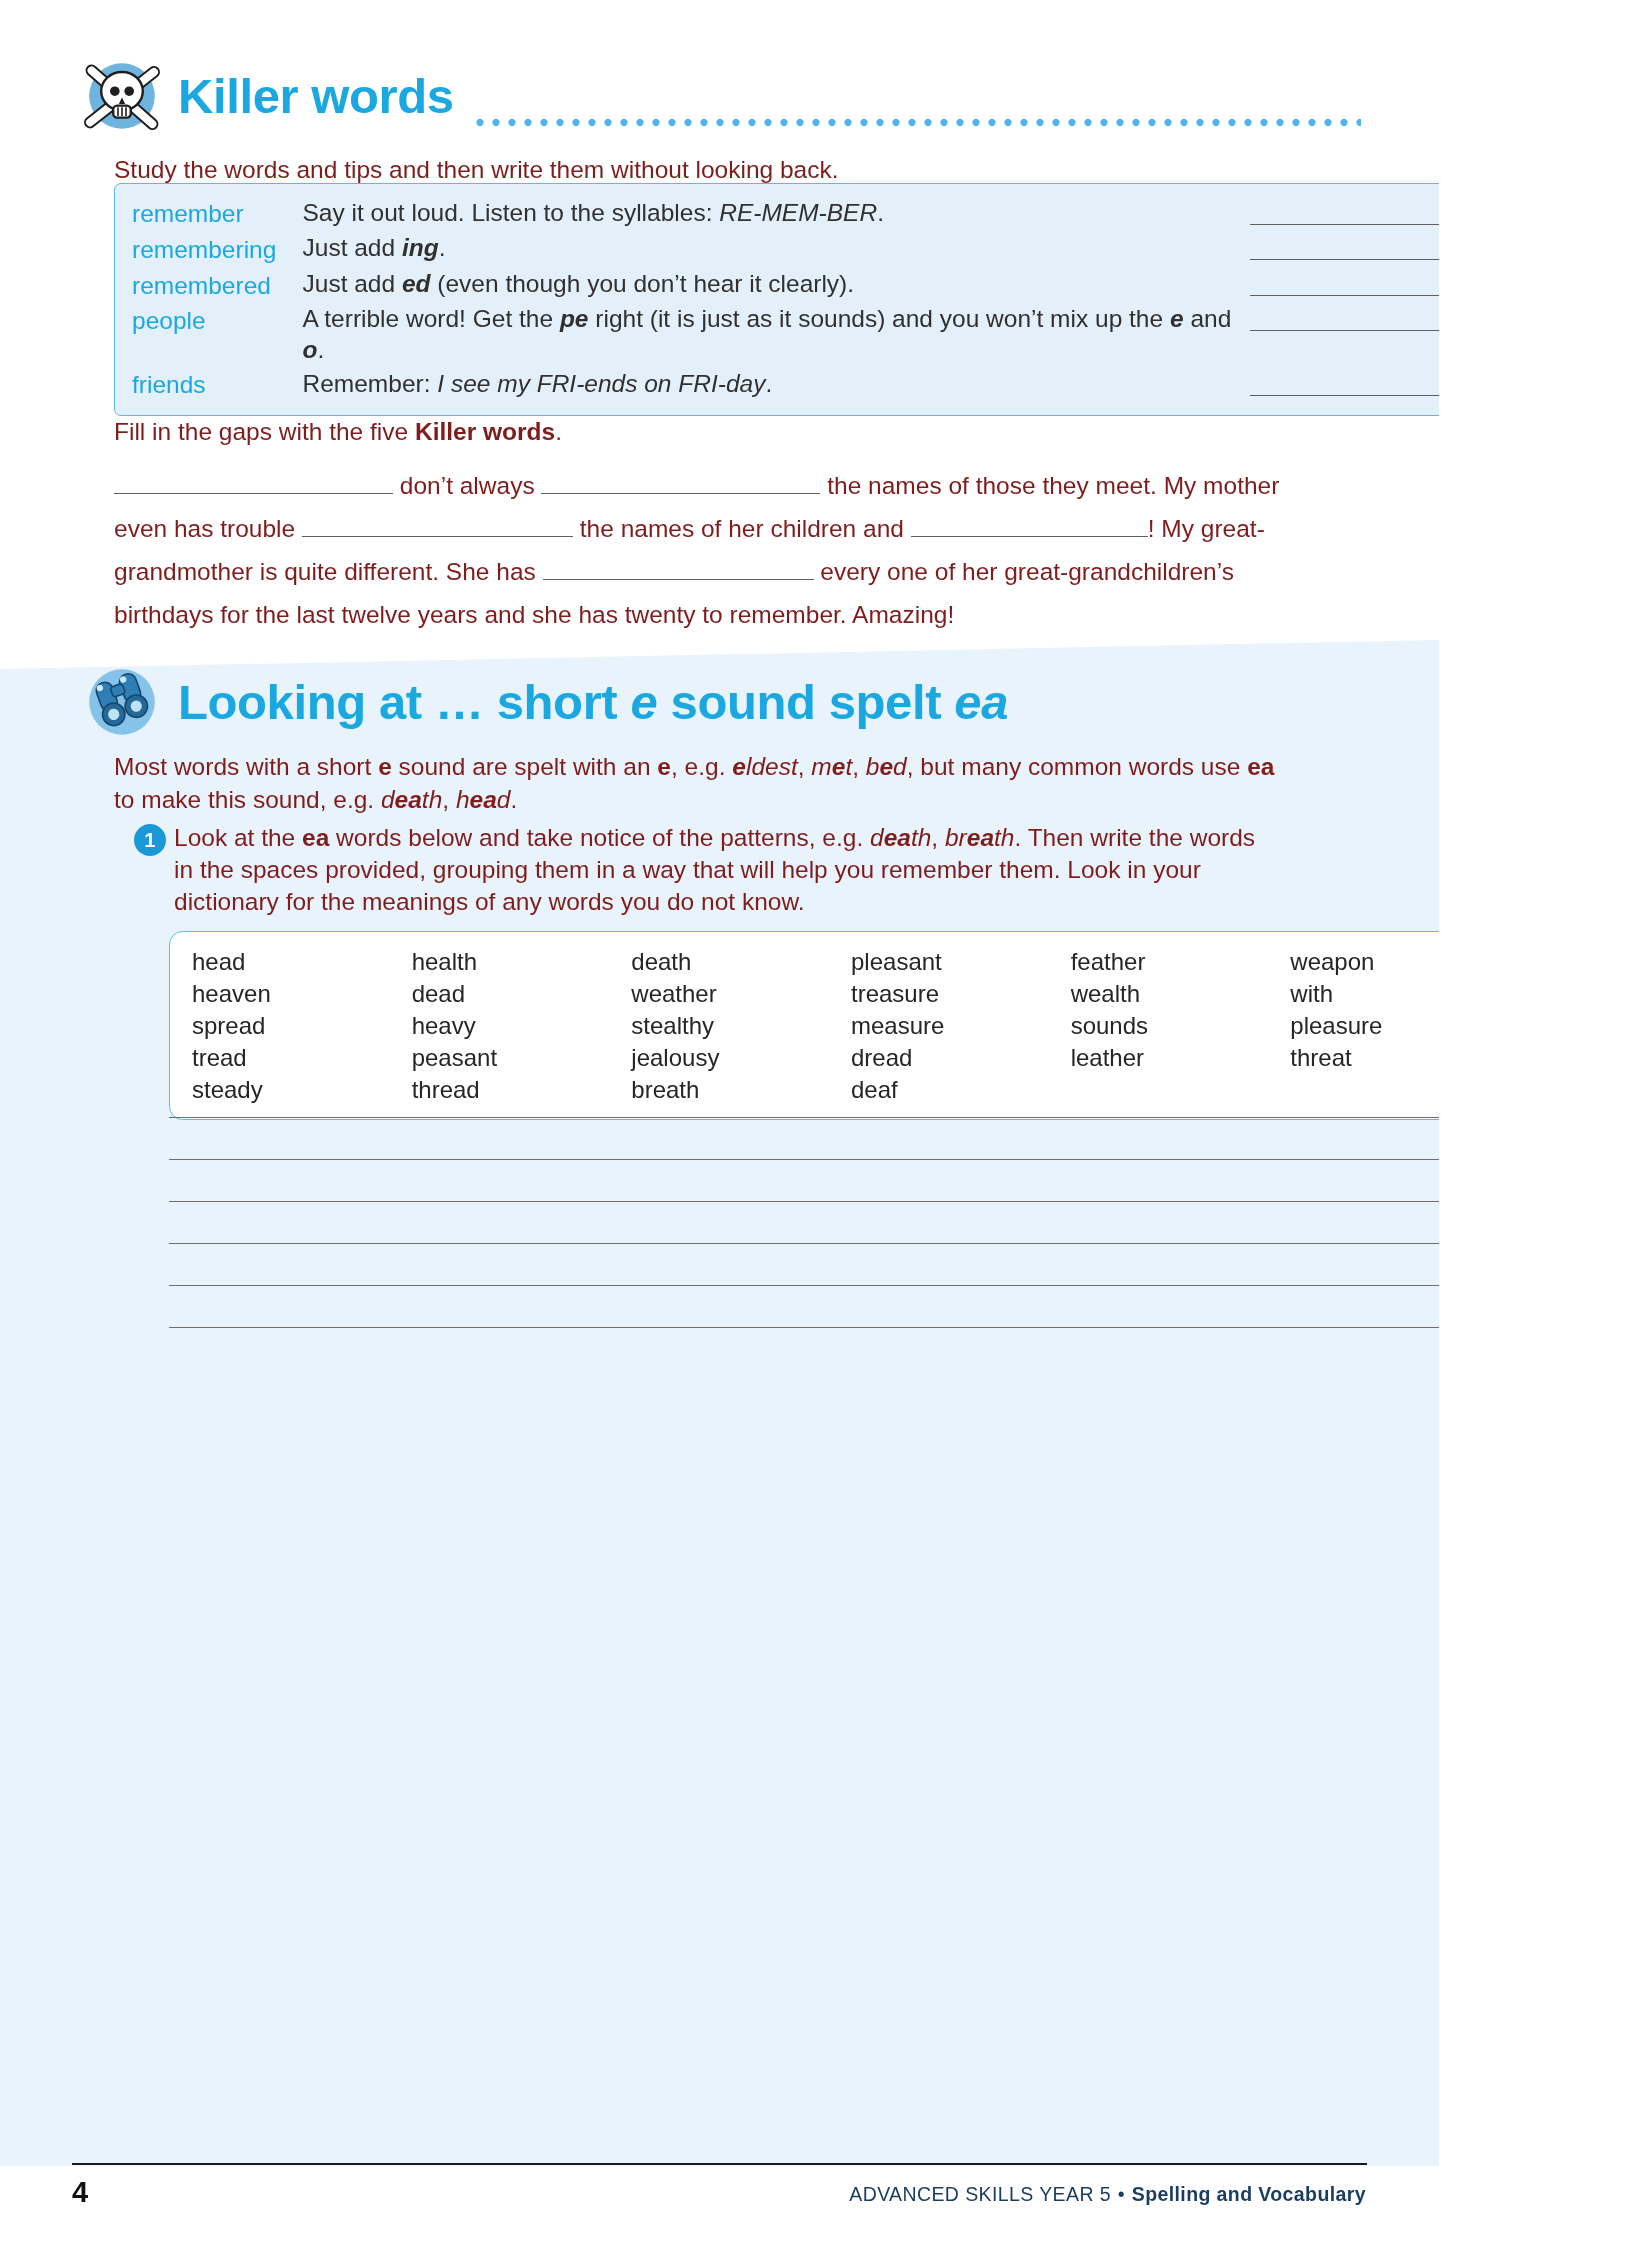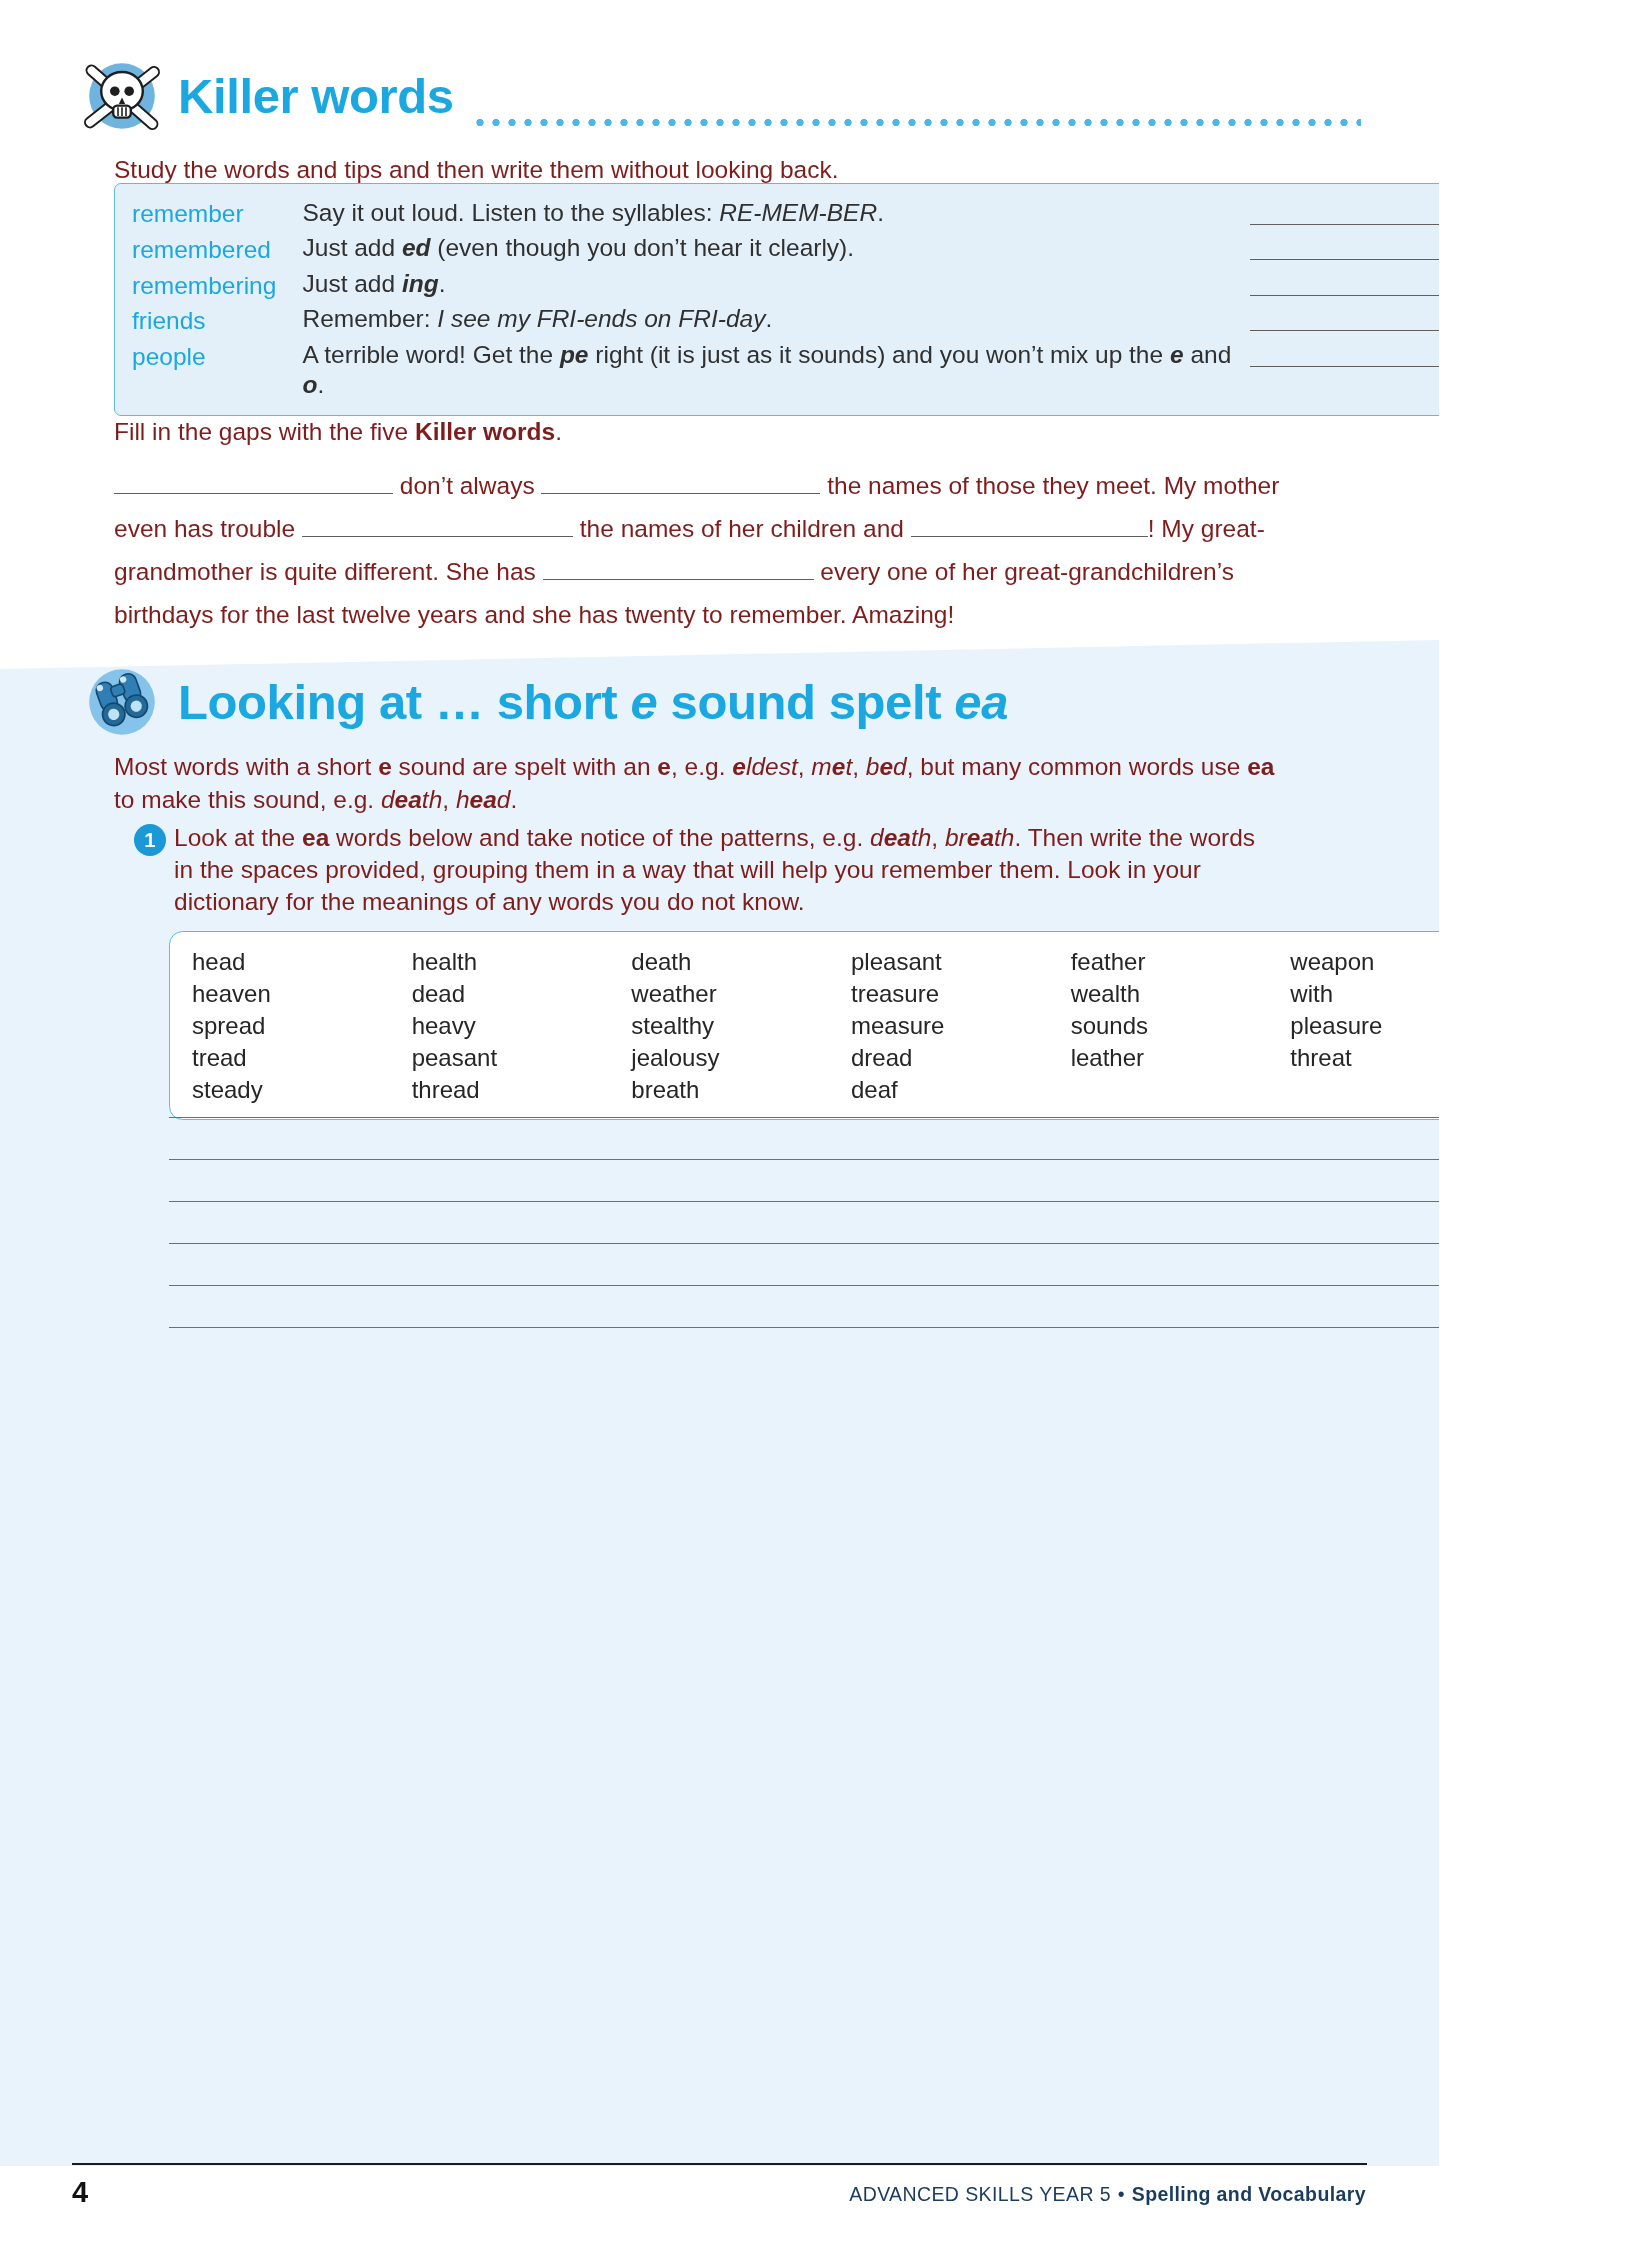--- a/index.html
+++ b/index.html
@@ -98,37 +98,37 @@
 
   <p class="body intro1">Study the words and tips and then write them without looking back.</p>
 
   <section class="kbox">
       <div class="krow">
         <div class="kword">remember</div>
         <div class="ktip"><span>Say it out loud. Listen to the syllables: </span><span class="seg-i">RE-MEM-BER</span><span>.</span></div>
         <div class="kblank"></div>
       </div>
       <div class="krow">
+        <div class="kword">remembering</div>
+        <div class="ktip"><span>Just add </span><span class="seg-bi">ing</span><span>.</span></div>
+        <div class="kblank"></div>
+      </div>
+      <div class="krow">
         <div class="kword">remembered</div>
         <div class="ktip"><span>Just add </span><span class="seg-bi">ed</span><span> (even though you don’t hear it clearly).</span></div>
         <div class="kblank"></div>
       </div>
       <div class="krow">
-        <div class="kword">remembering</div>
-        <div class="ktip"><span>Just add </span><span class="seg-bi">ing</span><span>.</span></div>
+        <div class="kword">people</div>
+        <div class="ktip"><span>A terrible word! Get the </span><span class="seg-bi">pe</span><span> right (it is just as it sounds) and you won’t mix up the </span><span class="seg-bi">e</span><span> and </span><span class="seg-bi">o</span><span>.</span></div>
         <div class="kblank"></div>
       </div>
       <div class="krow">
         <div class="kword">friends</div>
         <div class="ktip"><span>Remember: </span><span class="seg-i">I see my FRI-ends on FRI-day</span><span>.</span></div>
-        <div class="kblank"></div>
-      </div>
-      <div class="krow">
-        <div class="kword">people</div>
-        <div class="ktip"><span>A terrible word! Get the </span><span class="seg-bi">pe</span><span> right (it is just as it sounds) and you won’t mix up the </span><span class="seg-bi">e</span><span> and </span><span class="seg-bi">o</span><span>.</span></div>
         <div class="kblank"></div>
       </div>
     </section>
 
   <p class="body gap-intro"><span>Fill in the gaps with the five </span><span class="seg-b">Killer words</span><span>.</span></p>
 
   <p class="body gap-para"><span class="blank" style="width: 279px;"></span><span> don’t always </span><span class="blank" style="width: 279px;"></span><span> the names of those they meet. My mother</span><br><span>even has trouble </span><span class="blank" style="width: 271px;"></span><span> the names of her children and </span><span class="blank" style="width: 237px;"></span><span>! My great-</span><br><span>grandmother is quite different. She has </span><span class="blank" style="width: 271px;"></span><span> every one of her great-grandchildren’s</span><br><span>birthdays for the last twelve years and she has twenty to remember. Amazing!</span></p>
 
   <header class="hdr hdr2">
     <span class="hicon">

